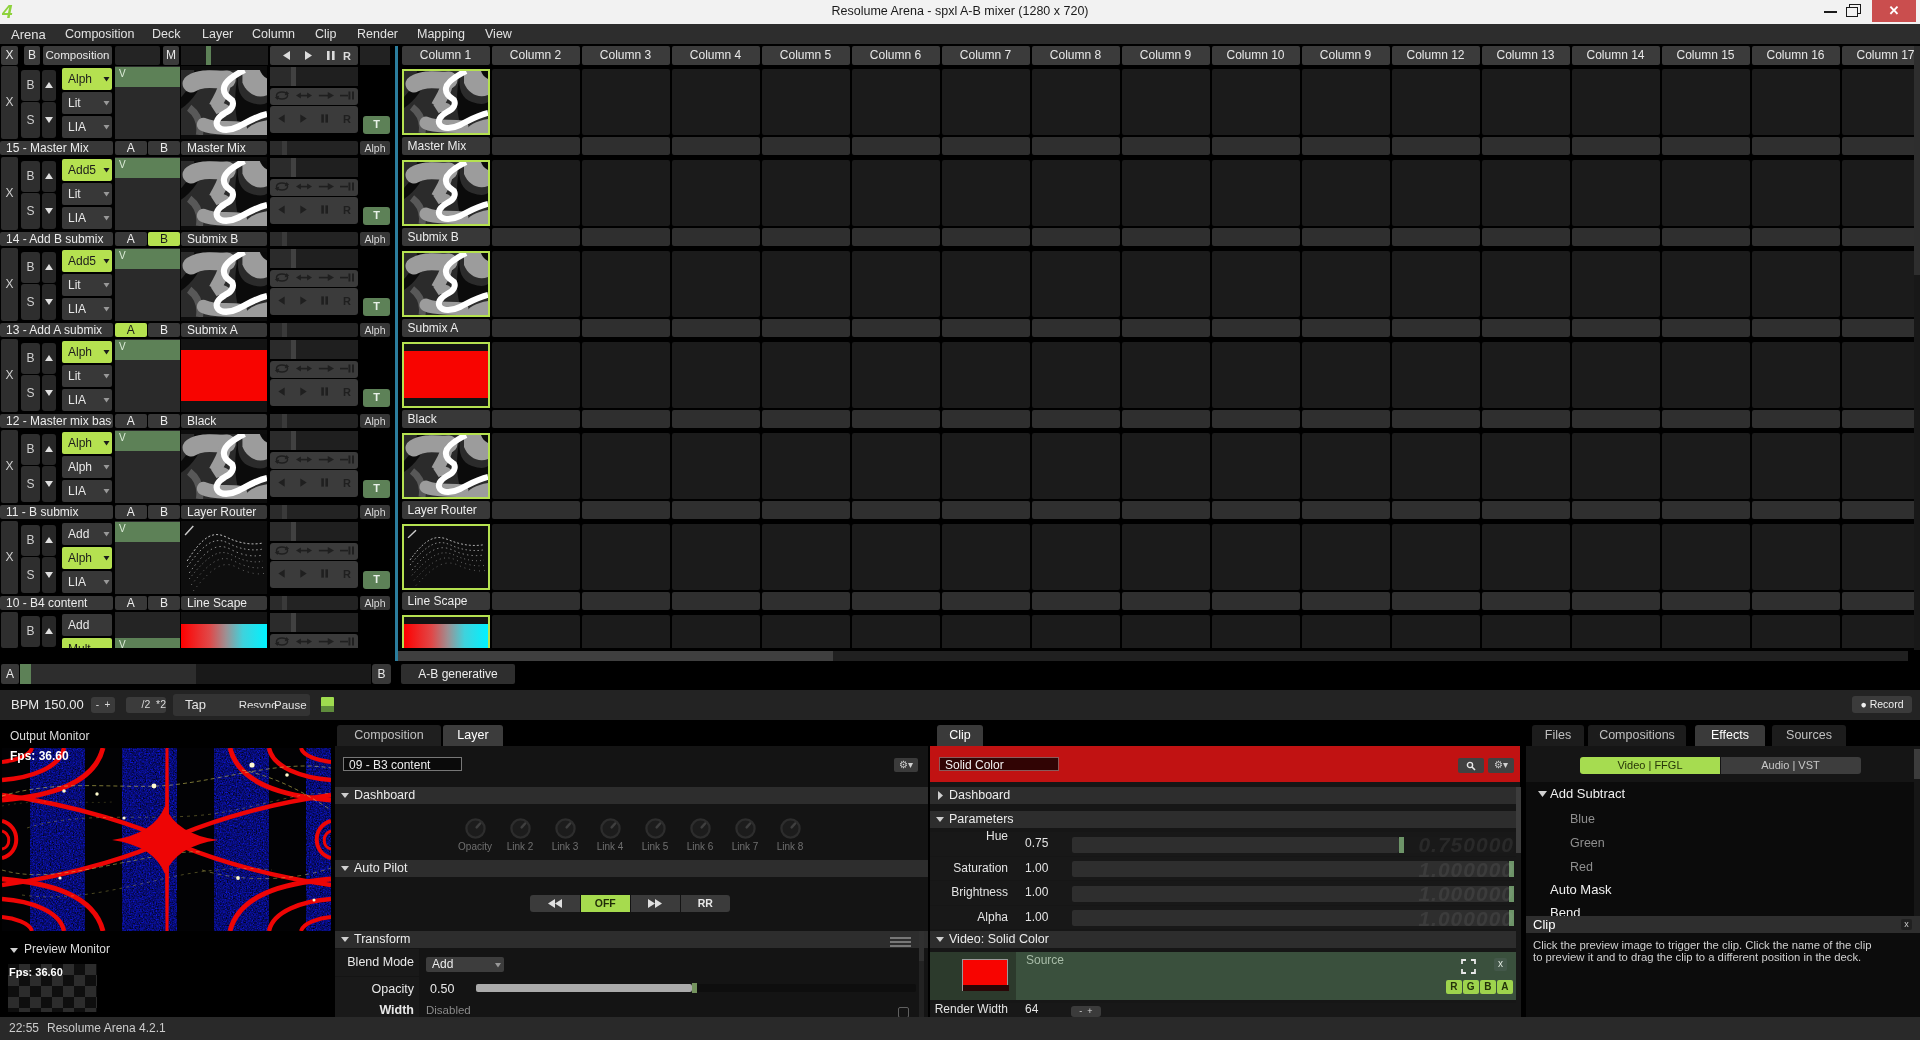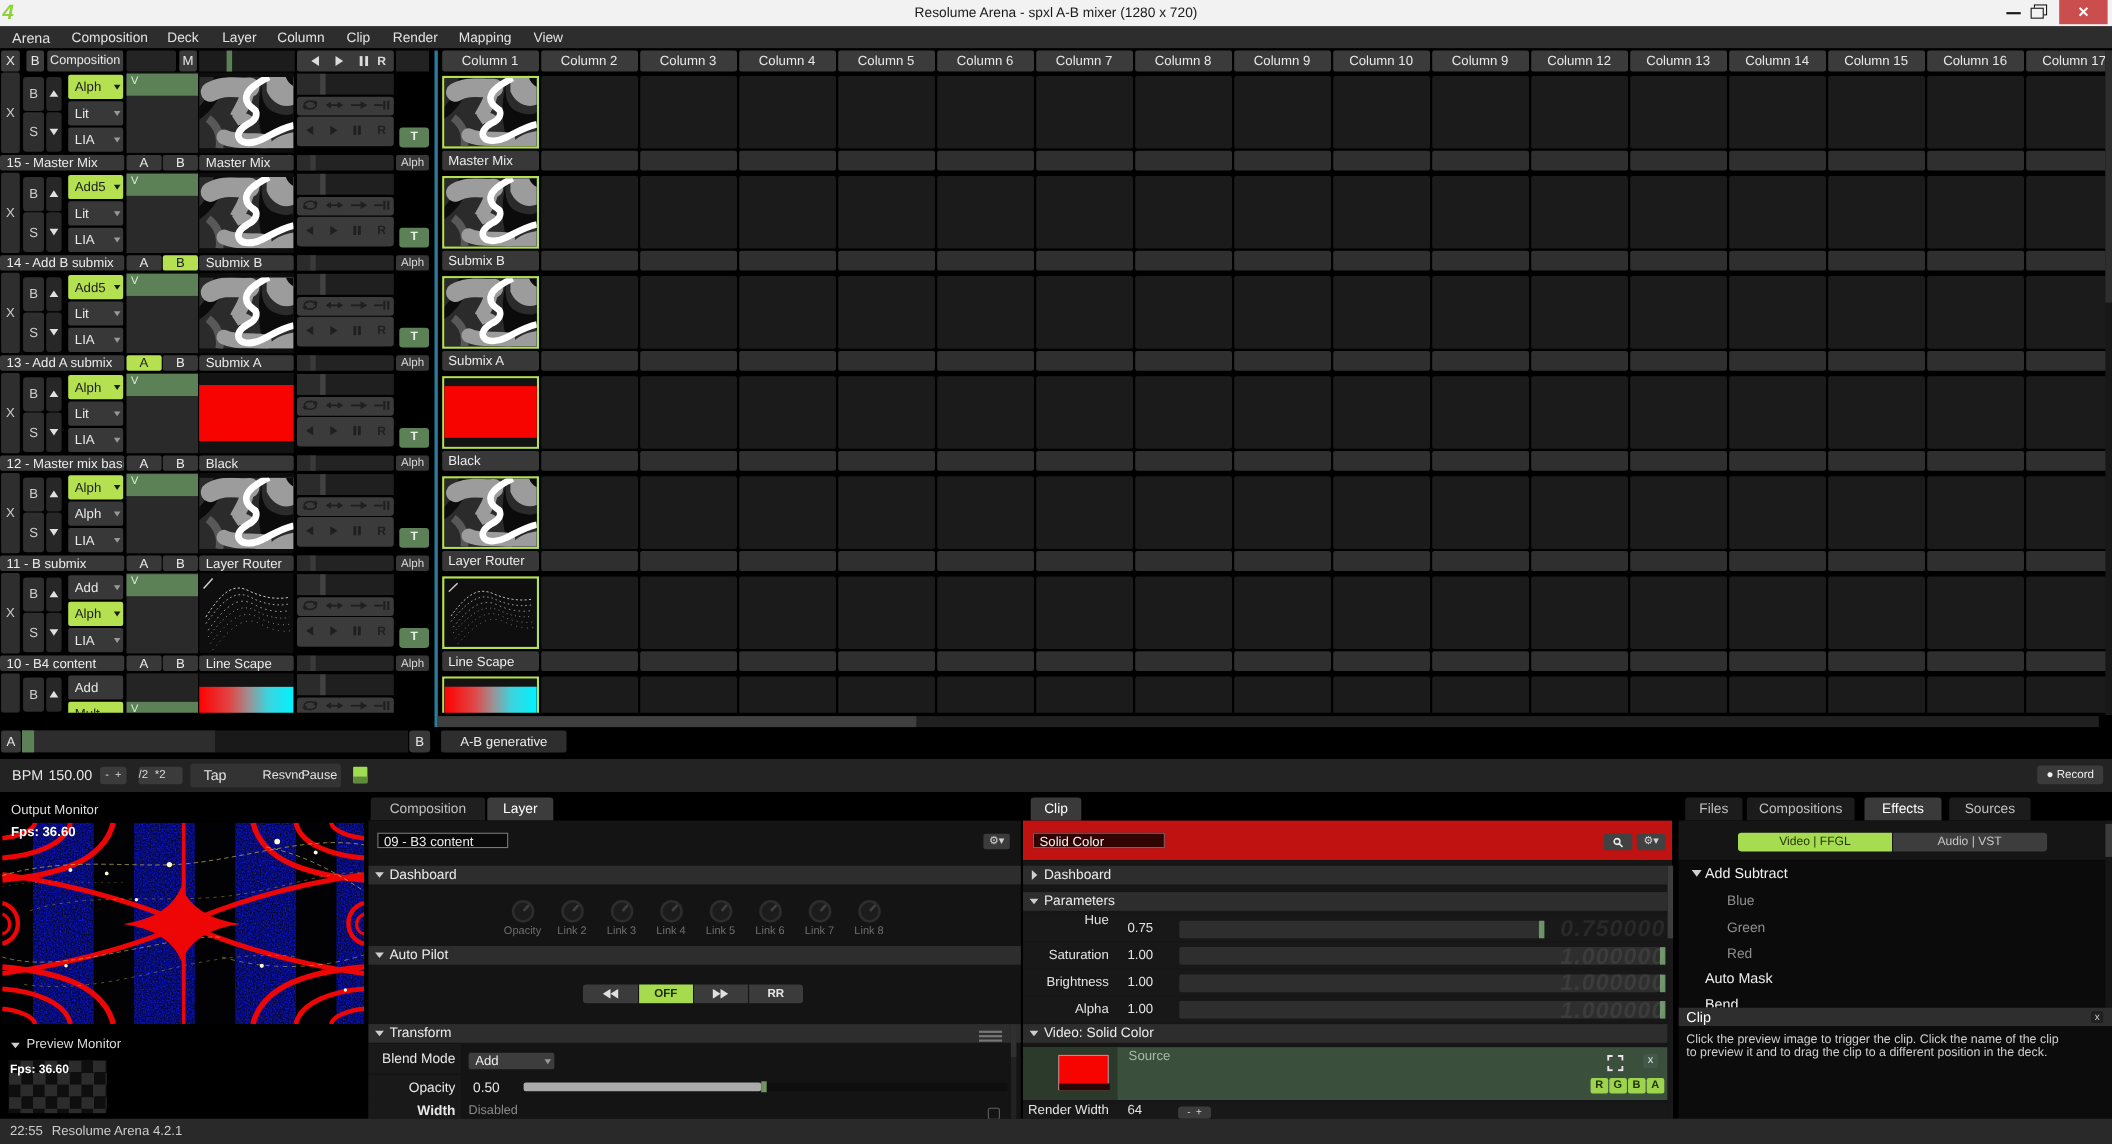--- a/index.html
+++ b/index.html
@@ -906,21 +906,21 @@
 <div style="position:absolute;left:372px;top:664px;width:19px;height:20px;background:#383838;border-radius:3px;"></div>
 <div style="position:absolute;left:372px;top:664px;width:19px;height:20px;font-size:12px;color:#e8e8e8;line-height:20px;text-align:center;white-space:nowrap;overflow:hidden;">B</div>
 <div style="position:absolute;left:401px;top:664px;width:114px;height:20px;background:#2e2e2e;border-radius:2px;"></div>
 <div style="position:absolute;left:401px;top:664px;width:114px;height:20px;font-size:12px;color:#ececec;line-height:20px;text-align:center;white-space:nowrap;overflow:hidden;">A-B generative</div>
 <div style="position:absolute;left:0px;top:690px;width:1920px;height:30px;background:#232323;"></div>
 <div style="position:absolute;left:11px;top:690px;width:40px;height:30px;font-size:13px;color:#e8e8e8;line-height:30px;text-align:left;white-space:nowrap;overflow:hidden;">BPM</div>
 <div style="position:absolute;left:44px;top:690px;width:60px;height:30px;font-size:13px;color:#e8e8e8;line-height:30px;text-align:left;white-space:nowrap;overflow:hidden;">150.00</div>
 <div style="position:absolute;left:91px;top:697px;width:24px;height:16px;background:#3b3b3b;border-radius:3px;"></div>
 <div style="position:absolute;left:91px;top:690px;width:24px;height:29px;font-size:10px;color:#dadada;line-height:29px;text-align:center;white-space:nowrap;overflow:hidden;">-&nbsp;&nbsp;+</div>
 <div style="position:absolute;left:126px;top:697px;width:40px;height:16px;background:#3b3b3b;border-radius:3px;"></div>
-<div style="position:absolute;left:126px;top:690px;width:40px;height:29px;font-size:10.5px;color:#dadada;line-height:29px;text-align:left;white-space:nowrap;overflow:hidden;">/2&nbsp;&nbsp;*2</div>
+<div style="position:absolute;left:126px;top:690px;width:40px;height:29px;font-size:10.5px;color:#dadada;line-height:29px;text-align:right;white-space:nowrap;overflow:hidden;">/2&nbsp;&nbsp;*2</div>
 <div style="position:absolute;left:173px;top:694px;width:137px;height:22px;background:#333;border-radius:3px;"></div>
 <div style="position:absolute;left:185px;top:690px;width:34px;height:30px;font-size:13px;color:#e4e4e4;line-height:30px;text-align:left;white-space:nowrap;overflow:hidden;">Tap</div>
 <div style="position:absolute;left:227px;top:690px;width:50px;height:18px;font-size:11.5px;color:#e4e4e4;line-height:30px;text-align:right;white-space:nowrap;overflow:hidden;">Resync</div>
 <div style="position:absolute;left:274px;top:690px;width:44px;height:30px;font-size:11.5px;color:#e4e4e4;line-height:30px;text-align:left;white-space:nowrap;overflow:hidden;">Pause</div>
 <div style="position:absolute;left:321px;top:697px;width:13px;height:15px;background:#9fdc4f;border-radius:1px;"></div>
 <div style="position:absolute;left:321px;top:706px;width:13px;height:6px;background:#5f8c3c;"></div>
 <div style="position:absolute;left:1852px;top:696px;width:60px;height:17px;background:#3b3b3b;border-radius:3px;"></div>
 <div style="position:absolute;left:1852px;top:696px;width:60px;height:17px;font-size:10.5px;color:#f0f0f0;line-height:17px;text-align:center;white-space:nowrap;overflow:hidden;">● Record</div>
 <div style="position:absolute;left:10px;top:727px;width:200px;height:18px;font-size:12px;color:#dcdcdc;line-height:18px;text-align:left;white-space:nowrap;overflow:hidden;">Output Monitor</div>
 <svg style="position:absolute;left:2px;top:748px" width="329" height="183" viewBox="0 0 329 183">

